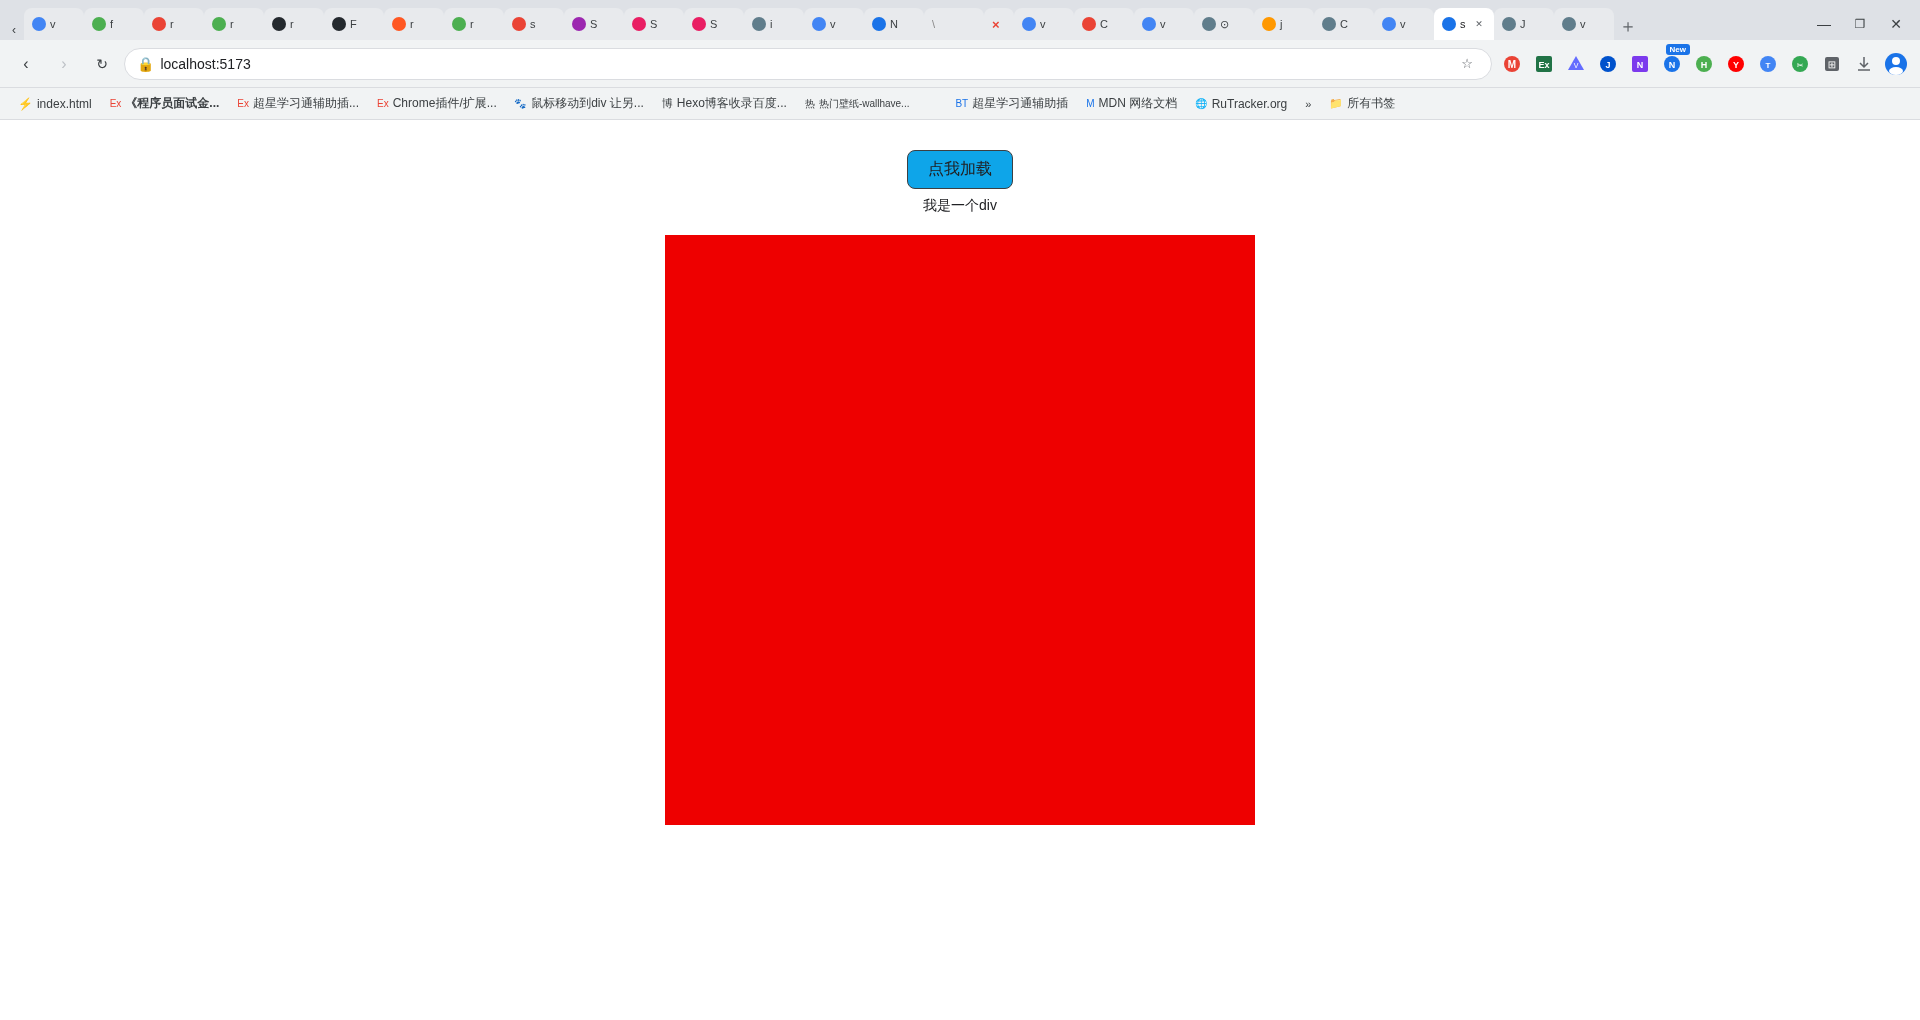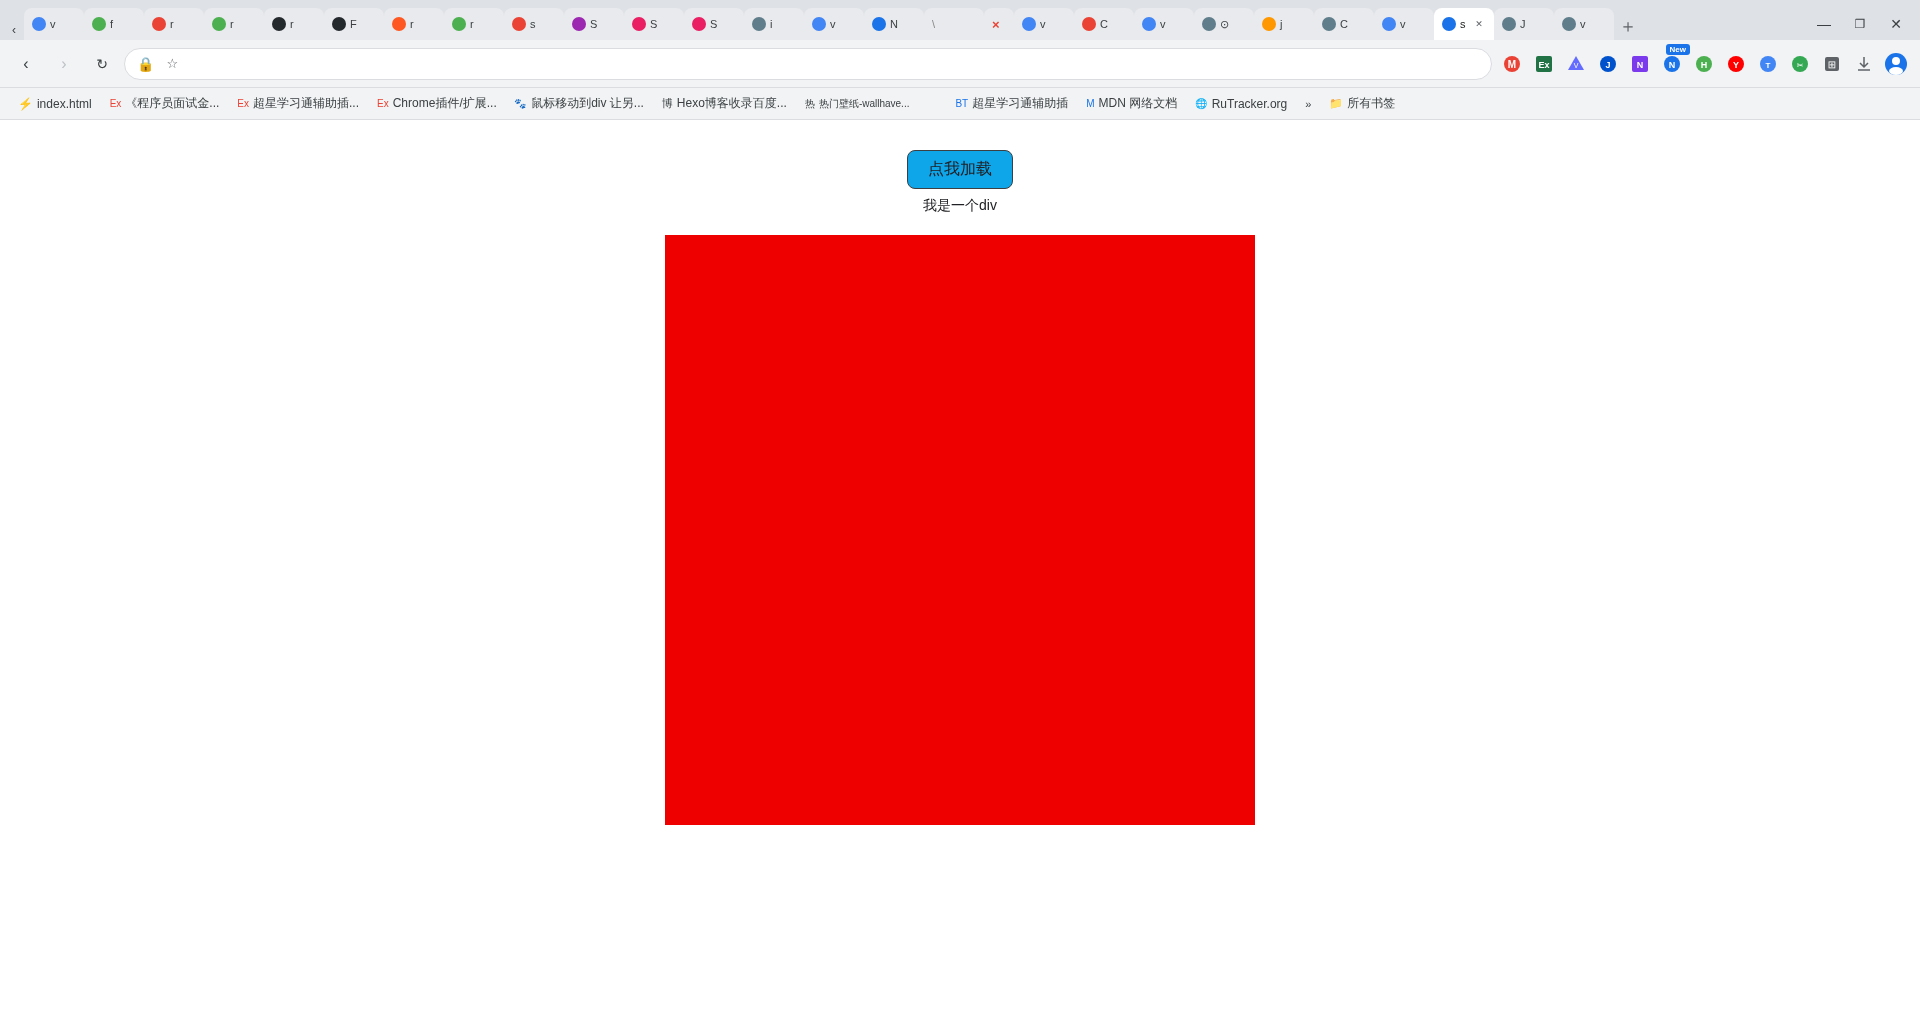--- a/index.html
+++ b/index.html
@@ -392,20 +392,21 @@
     </div>
   </div>
 
   <div class="toolbar">
     <div class="nav-btn">‹</div>
     <div class="nav-btn disabled">›</div>
     <div class="nav-btn" style="font-size:14px;">↻</div>
 
     <div class="address-bar">
       <span class="address-bar-icon">🔒</span>
+      <span class="address-text">localhost:5173</span>
       <div class="address-bar-actions">
         <div class="addr-action-btn">☆</div>
       </div>
     </div>
 
     <div class="toolbar-right">
 
       <div class="ext-btn">
         <svg width="18" height="18" viewBox="0 0 18 18">
             <circle cx="9" cy="9" r="8" fill="#ea4335"></circle>
@@ -491,21 +492,21 @@
     </div>
   </div>
 
   <div class="bookmarks-bar">
     <div class="bookmark-item">
       <span style="font-size:12px;">⚡</span>
       <span style="font-size:12px;">index.html</span>
     </div>
     <div class="bookmark-item">
       <span style="font-size:10px; color:#ea4335;">Ex</span>
-      <span style="font-size:12px;">《程序员面试金...</span>
+      <span style="font-size:12px;font-weight:bold;">《程序员面试金...</span>
     </div>
     <div class="bookmark-item">
       <span style="font-size:10px; color:#ea4335;">Ex</span>
       <span style="font-size:12px;">超星学习通辅助插...</span>
     </div>
     <div class="bookmark-item">
       <span style="font-size:10px; color:#ea4335;">Ex</span>
       <span style="font-size:12px;">Chrome插件/扩展...</span>
     </div>
     <div class="bookmark-item">

